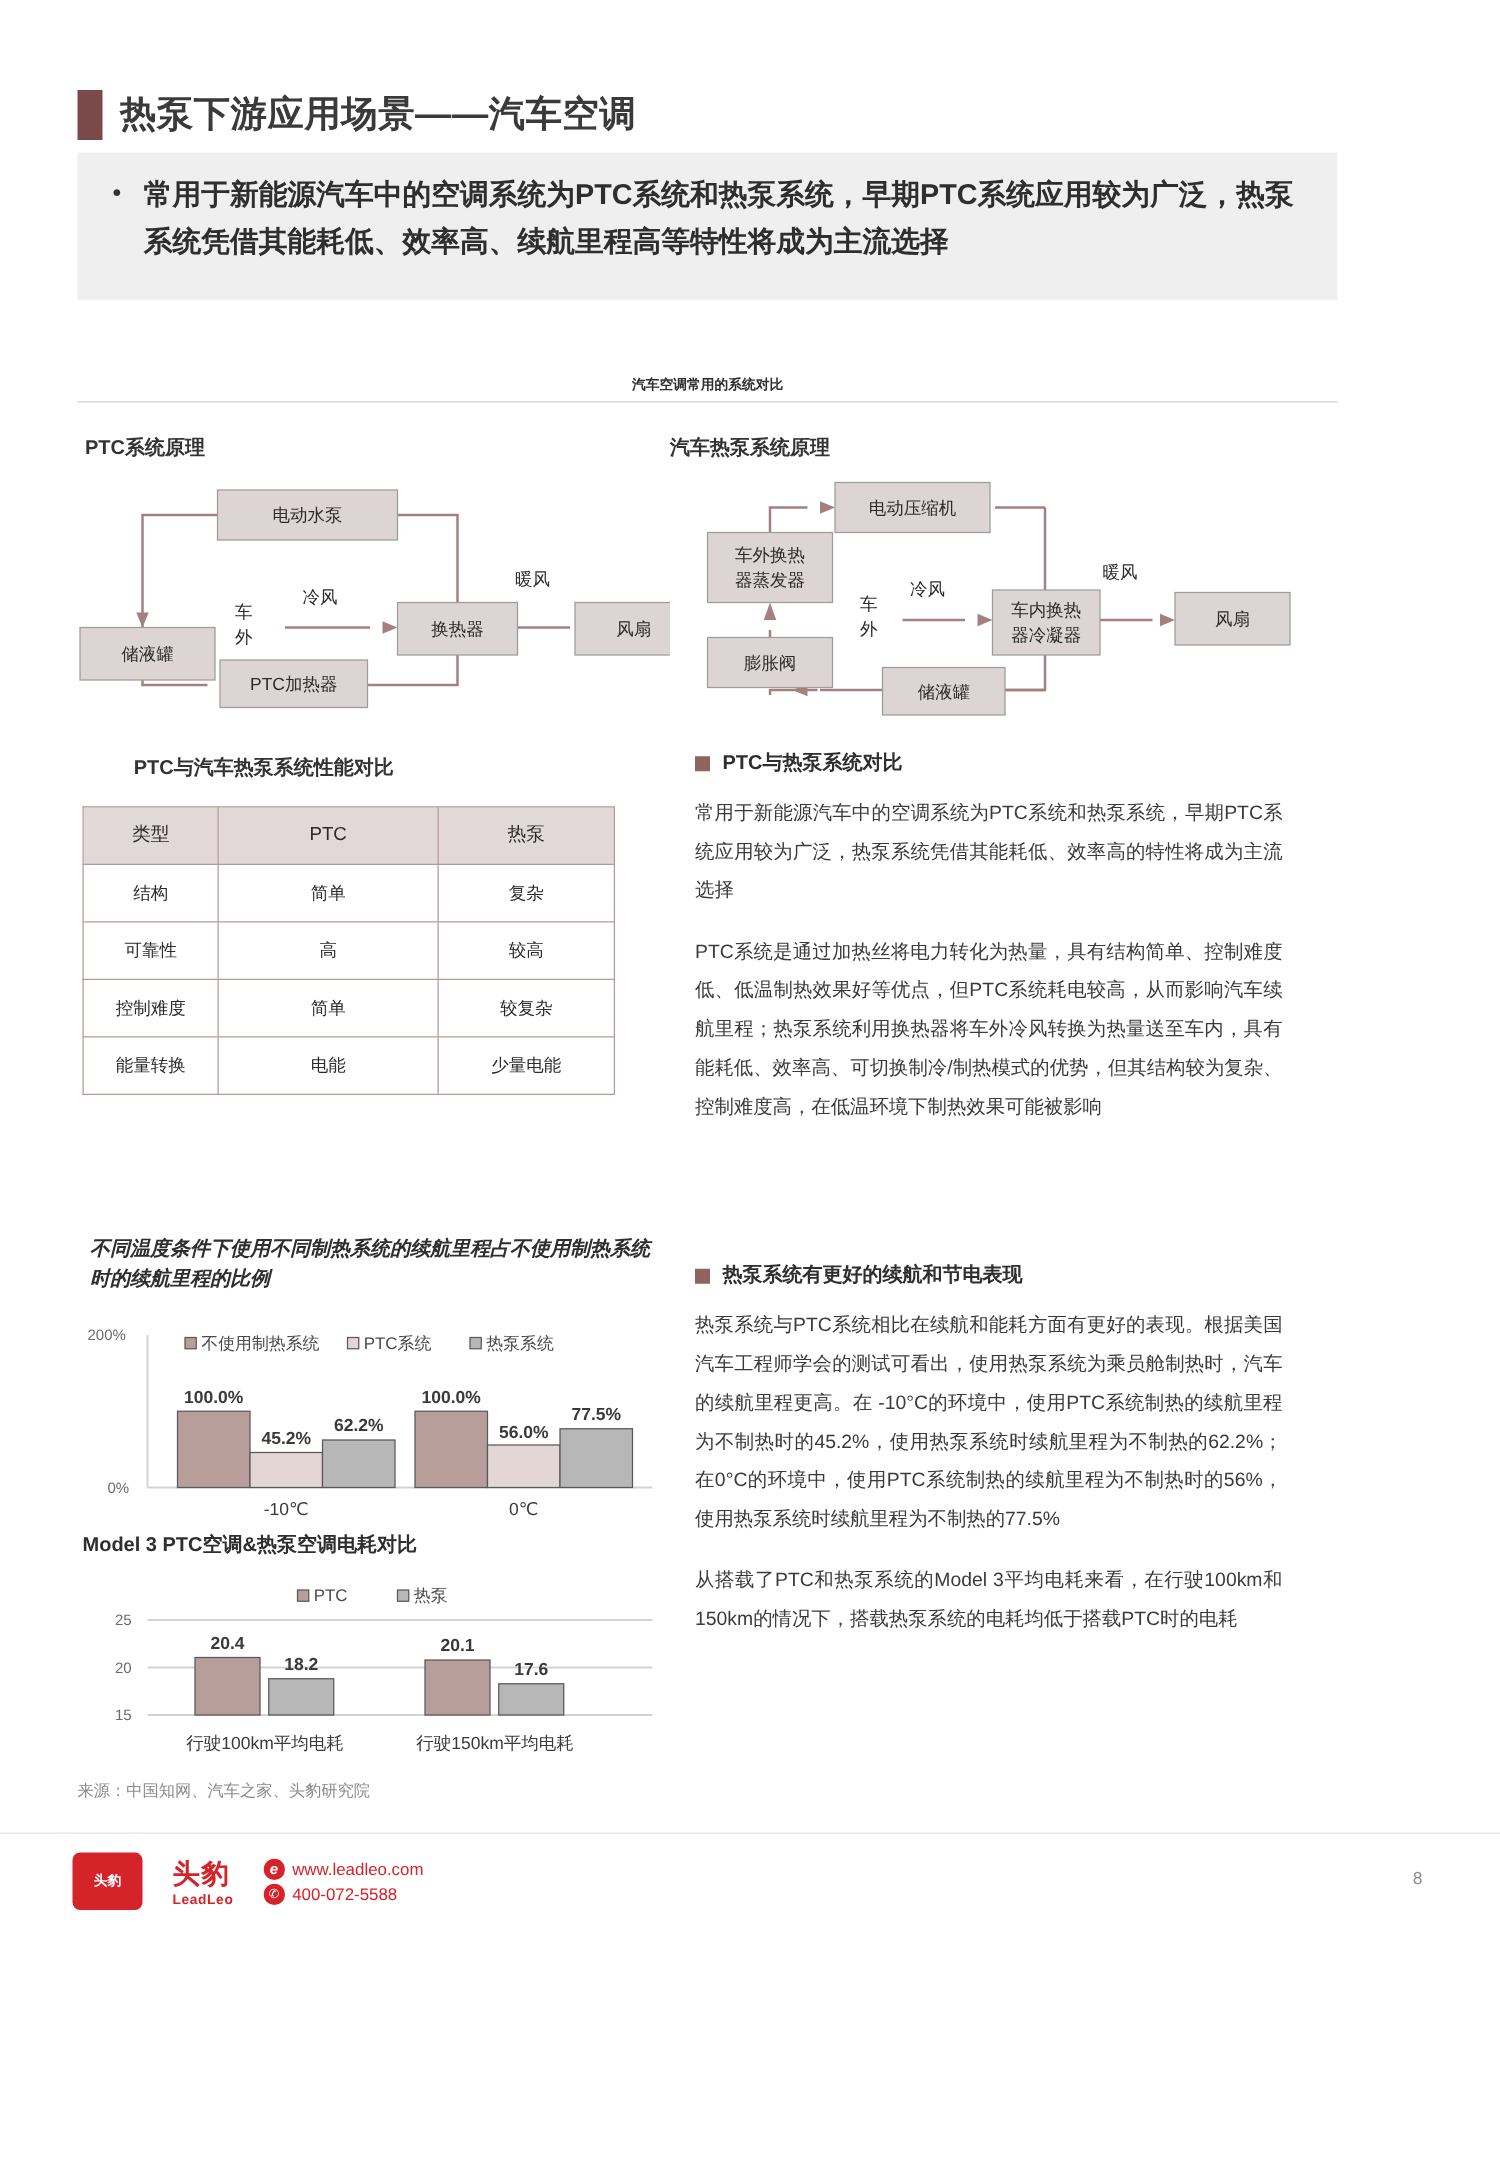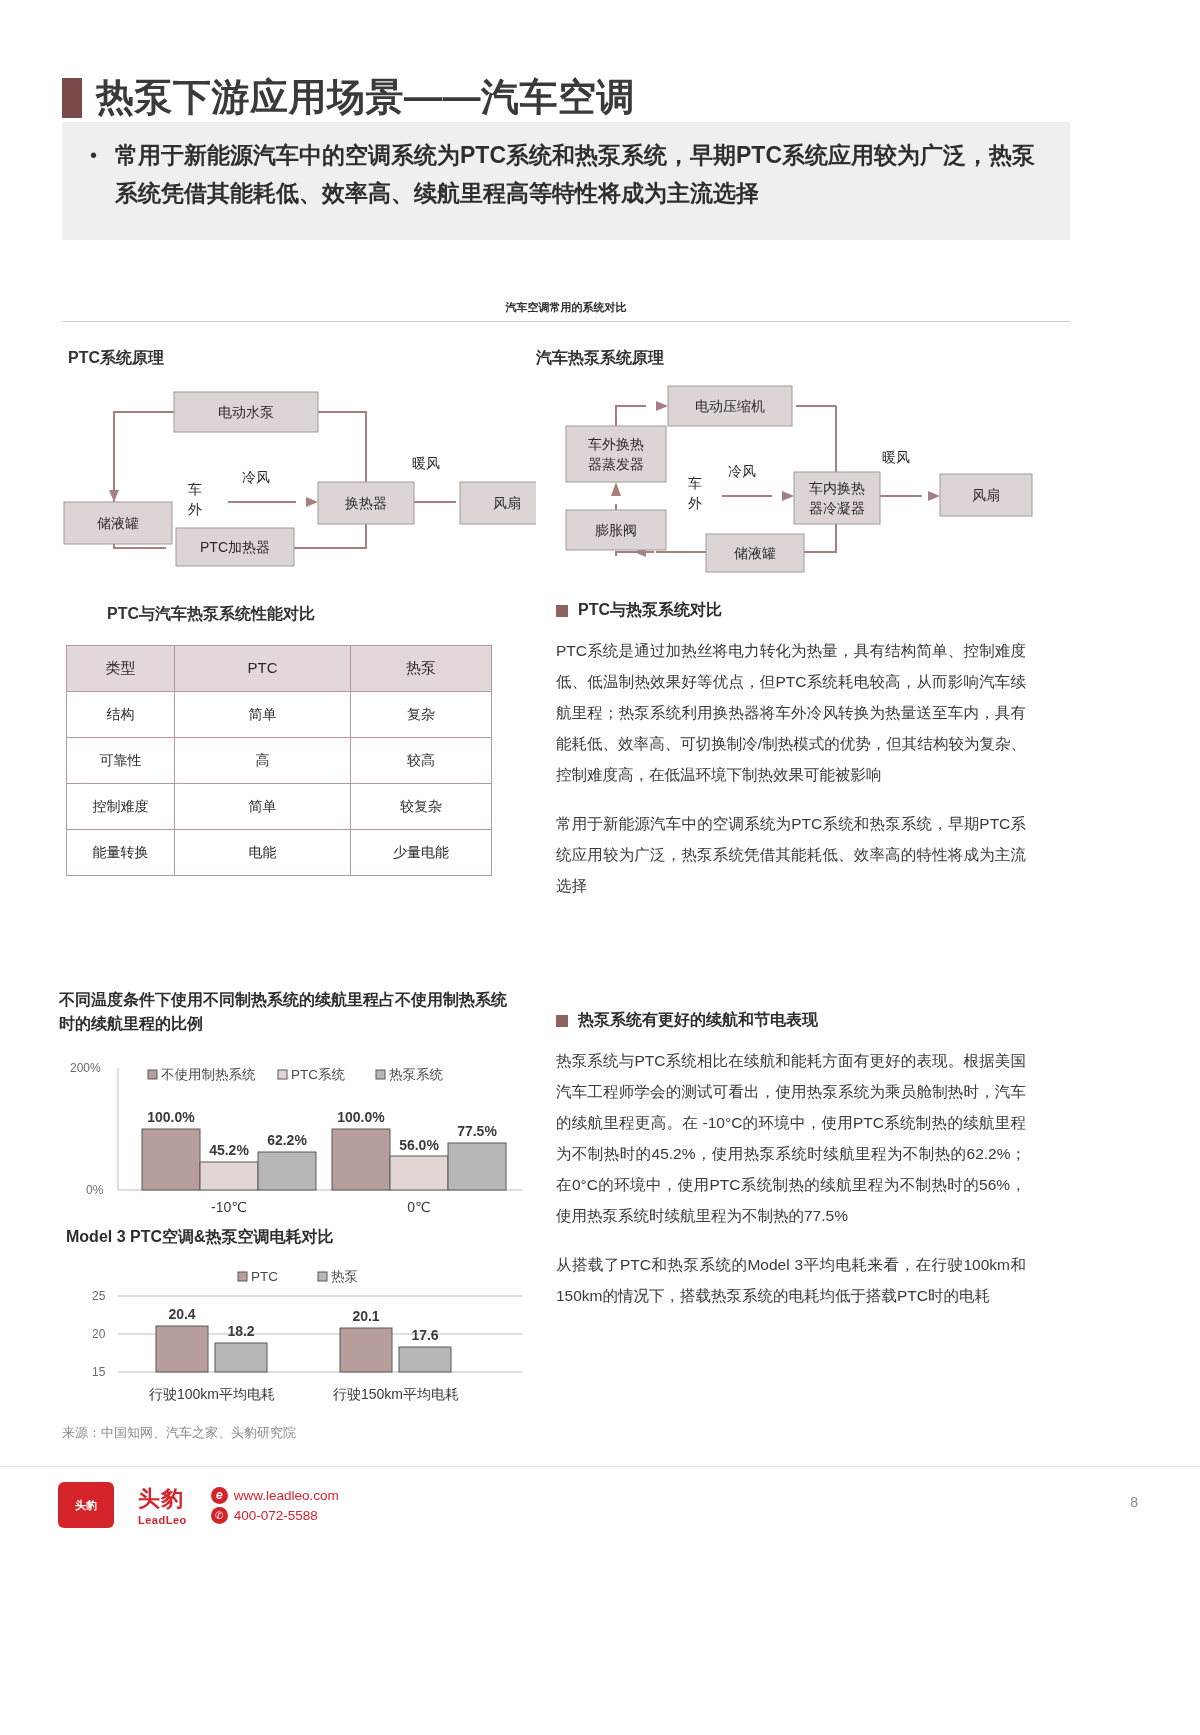--- a/index.html
+++ b/index.html
@@ -7,21 +7,21 @@
     width: 1200px; height: 1735px;
     background: #ffffff;
     font-family: "Liberation Sans", "DejaVu Sans", sans-serif;
     color: #3b3b3b;
   }
   .page { position: relative; width: 1200px; height: 1735px; background:#fff; }
 
   
   .title-row { position:absolute; left:62px; top:72px; display:flex; align-items:center; gap:14px; }
   .title-bar { width: 20px; height: 40px; background: #7a4a4a; }
-  .title-text { font-size: 38px; font-weight: bold; color: #3a3a3a; letter-spacing: 0.5px; }
+  .title-text { font-size: 29px; font-weight: bold; color: #3a3a3a; letter-spacing: 0.5px; }
 
   .summary-box {
     position:absolute; left:62px; top:122px; width:1008px; min-height:118px;
     background:#f0efef; padding:14px 18px 16px 18px; display:flex; gap:18px;
   }
   .bullet-dot { font-size: 20px; line-height: 38px; color:#333; padding-left:10px; }
   .summary-text { font-size: 23px; font-weight: bold; line-height: 38px; color:#2e2e2e; }
 
   
   .sec-head { position:absolute; left:62px; top:300px; width:1008px; }
@@ -59,21 +59,21 @@
 
   
   .rcol { position:absolute; left:556px; width:470px; }
   .rhead { display:flex; align-items:center; gap:10px; margin-bottom:14px; }
   .rsquare { width:12px; height:12px; background:#8f6360; display:inline-block; }
   .rhead-t { font-size:16px; font-weight:bold; color:#2e2e2e; }
   .rpara { font-size:15.5px; line-height:31px; color:#3a3a3a; margin-bottom:18px; text-align:justify; }
 
   
   .chart-title { position:absolute; font-size:16px; font-weight:bold; color:#2e2e2e; line-height:24px; }
-  #chart1-title { left:59px; top:988px; width:452px; }
+  #chart1-title { left:72px; top:988px; width:452px;font-style:italic; }
   #chart2-title { left:66px; top:1225px; width:452px; }
 
   .chartbox { position:absolute; }
   #chart1 { left:60px; top:1050px; }
   #chart2 { left:60px; top:1262px; }
 
   .axis-lbl { font-family:"Liberation Sans","DejaVu Sans",sans-serif; font-size:12px; fill:#6b6b6b; }
   .cat-lbl { font-family:"Liberation Sans","DejaVu Sans",sans-serif; font-size:14px; fill:#3a3a3a; text-anchor:middle; }
   .val-lbl { font-family:"Liberation Sans","DejaVu Sans",sans-serif; font-size:14px; font-weight:bold; fill:#3a3a3a; text-anchor:middle; }
   .leg-lbl { font-family:"Liberation Sans","DejaVu Sans",sans-serif; font-size:13.5px; fill:#4a4a4a; }
@@ -240,22 +240,22 @@
         <td>少量电能</td>
       </tr>
     </tbody>
   </table>
 
   <div class="rcol" style="top:600px;">
     <div class="rhead">
       <span class="rsquare"></span>
       <span class="rhead-t">PTC与热泵系统对比</span>
     </div>
+    <p class="rpara">常用于新能源汽车中的空调系统为PTC系统和热泵系统，早期PTC系统应用较为广泛，热泵系统凭借其能耗低、效率高的特性将成为主流选择</p>
     <p class="rpara">PTC系统是通过加热丝将电力转化为热量，具有结构简单、控制难度低、低温制热效果好等优点，但PTC系统耗电较高，从而影响汽车续航里程；热泵系统利用换热器将车外冷风转换为热量送至车内，具有能耗低、效率高、可切换制冷/制热模式的优势，但其结构较为复杂、控制难度高，在低温环境下制热效果可能被影响</p>
-    <p class="rpara">常用于新能源汽车中的空调系统为PTC系统和热泵系统，早期PTC系统应用较为广泛，热泵系统凭借其能耗低、效率高的特性将成为主流选择</p>
   </div>
 
   <div class="rcol" style="top:1010px;">
     <div class="rhead">
       <span class="rsquare"></span>
       <span class="rhead-t">热泵系统有更好的续航和节电表现</span>
     </div>
     <p class="rpara">热泵系统与PTC系统相比在续航和能耗方面有更好的表现。根据美国汽车工程师学会的测试可看出，使用热泵系统为乘员舱制热时，汽车的续航里程更高。在 -10°C的环境中，使用PTC系统制热的续航里程为不制热时的45.2%，使用热泵系统时续航里程为不制热的62.2%；在0°C的环境中，使用PTC系统制热的续航里程为不制热时的56%，使用热泵系统时续航里程为不制热的77.5%</p>
     <p class="rpara">从搭载了PTC和热泵系统的Model 3平均电耗来看，在行驶100km和150km的情况下，搭载热泵系统的电耗均低于搭载PTC时的电耗</p>
   </div>

